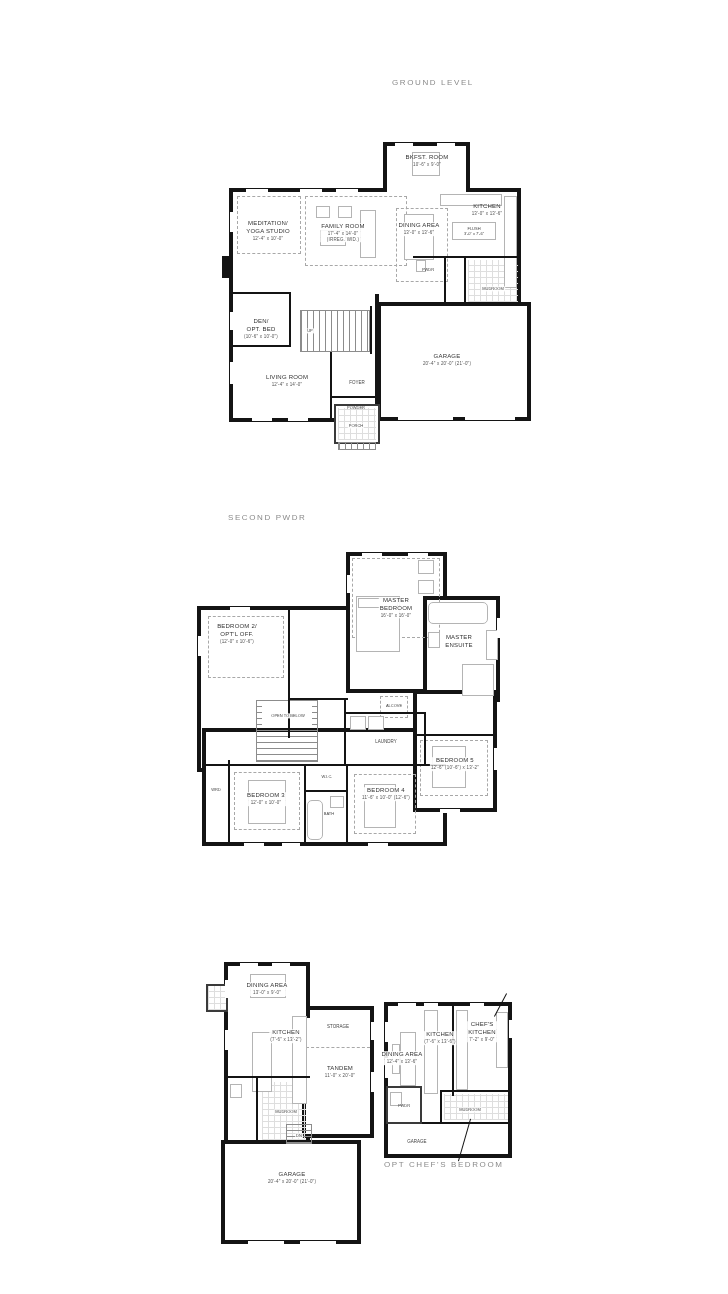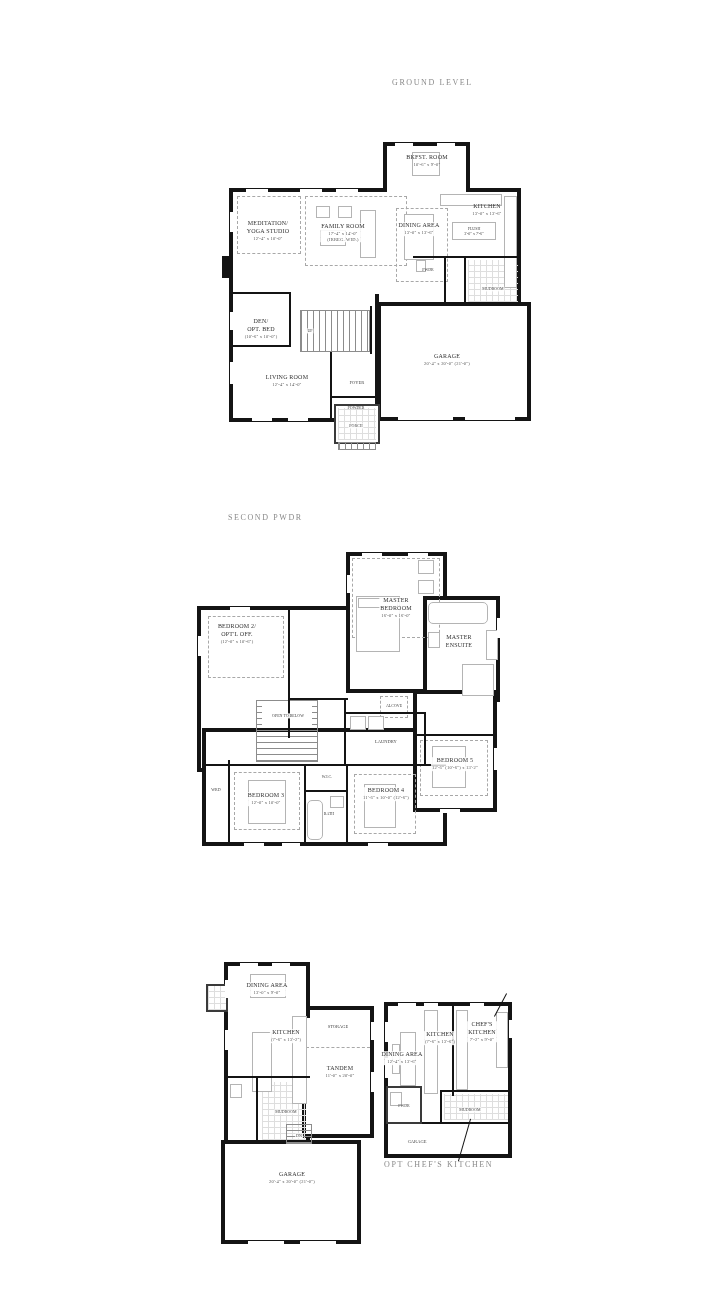--- a/index.html
+++ b/index.html
@@ -1,18 +1,18 @@
 <!DOCTYPE html>
 <html><head>
 <meta charset="utf-8">
 <style>
   *{box-sizing:border-box;margin:0;padding:0}
   html,body{background:#fff}
   .canvas{position:relative;width:728px;height:1294px;background:#fff;
-          font-family:Liberation Serif, serif;overflow:hidden}
+          font-family:Liberation Sans, sans-serif;overflow:hidden}
   .grp{position:absolute;inset:0}
   .t{position:absolute;font-size:8px;letter-spacing:1.6px;color:#8a8a8a;white-space:nowrap}
   .room{position:absolute;background:#fff;border:4px solid #141414}
   .room.thin{border-width:2px;border-color:#3a3a3a}
   .nb{border-bottom:none!important}
   .nt{border-top:none!important}
   .iw{position:absolute;background:#141414;z-index:3}
   .dash{position:absolute;border:1px dashed #a8a8a8;z-index:2}
   .dashline{position:absolute;border:none;border-top:1px dashed #a8a8a8;height:0;z-index:2}
   .f{position:absolute;border:1px solid #b4b4b4;background:#fff;z-index:2}
@@ -326,15 +326,15 @@
     <div class="rl" style="left:482px;top:1032px">
       <div class="nm bgw">CHEF'S</div>
       <div class="nm bgw">KITCHEN</div>
       <div class="dm bgw">7'-2" x 9'-0"</div>
     </div>
     <div class="rl xs" style="left:404px;top:1106px">PWDR</div>
     <div class="rl xs bgw" style="left:470px;top:1110px">MUDROOM</div>
     <div class="rl sm" style="left:417px;top:1142px">GARAGE</div>
   </div>
 
-  <div class="t" style="left:384px;top:1160px">OPT CHEF'S KITCHEN</div>
+  <div class="t" style="left:384px;top:1160px">OPT CHEF'S BEDROOM</div>
 
 </div>
 
 </body></html>

